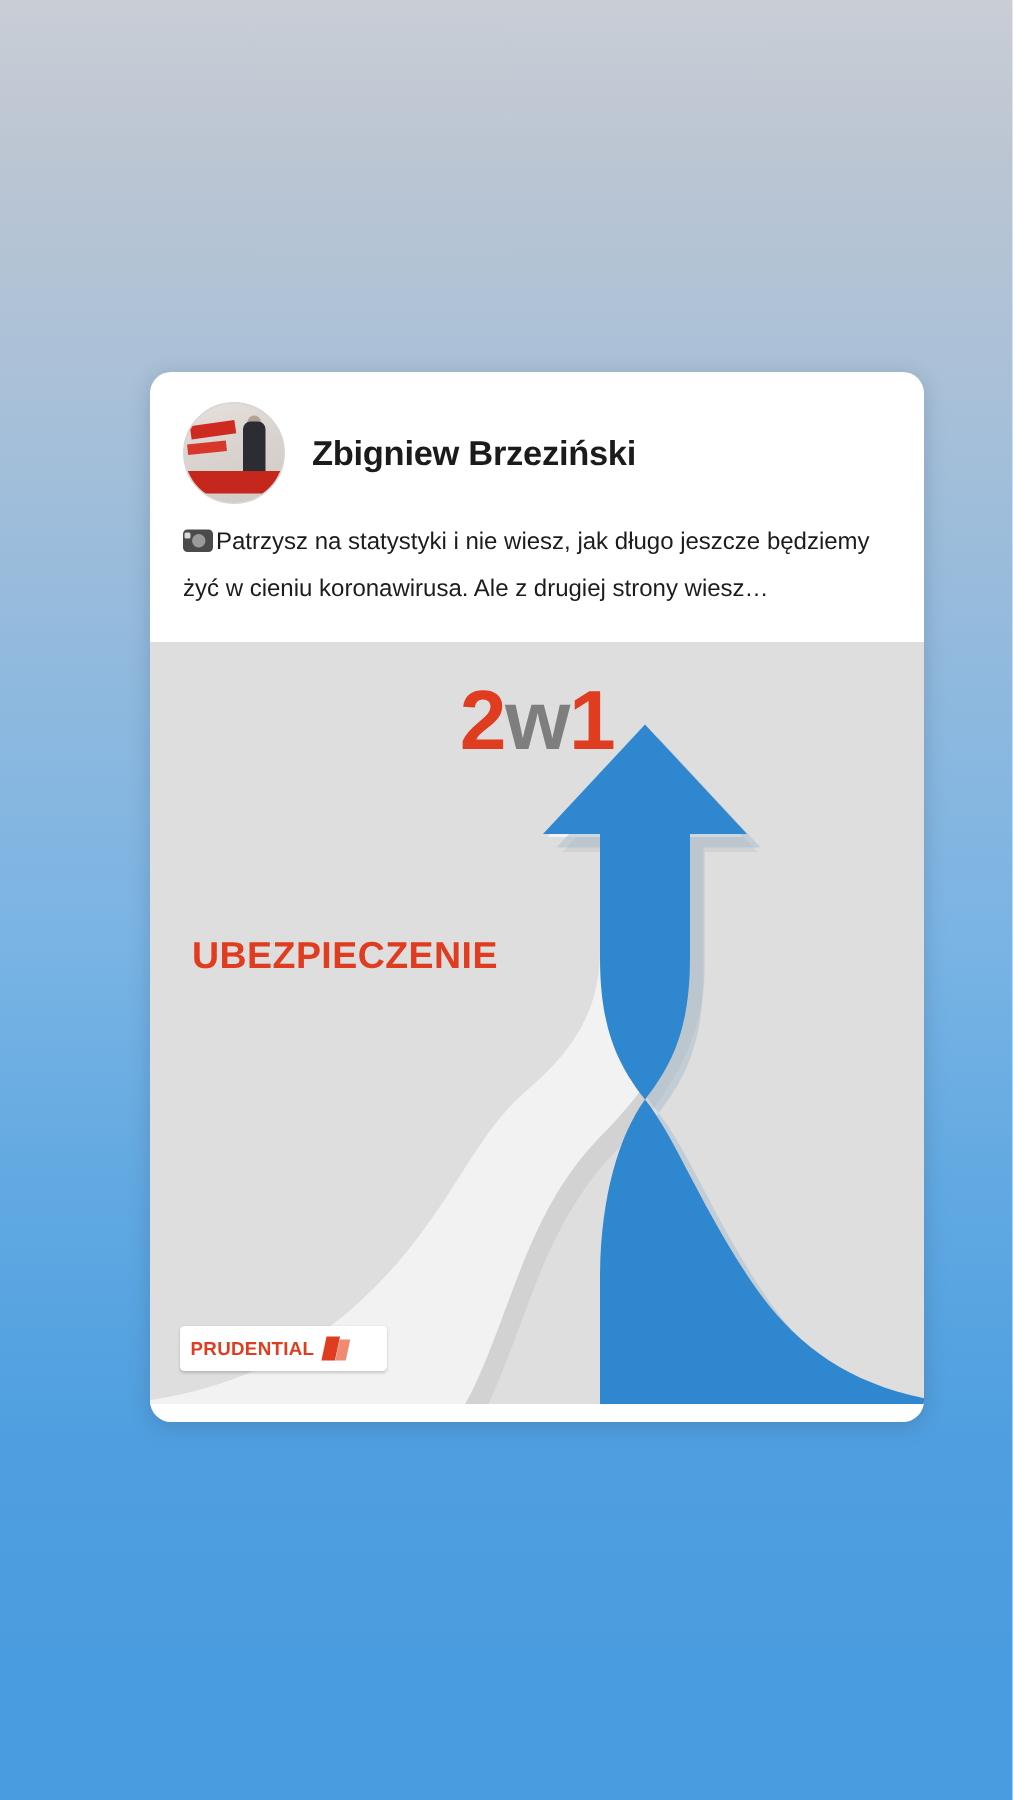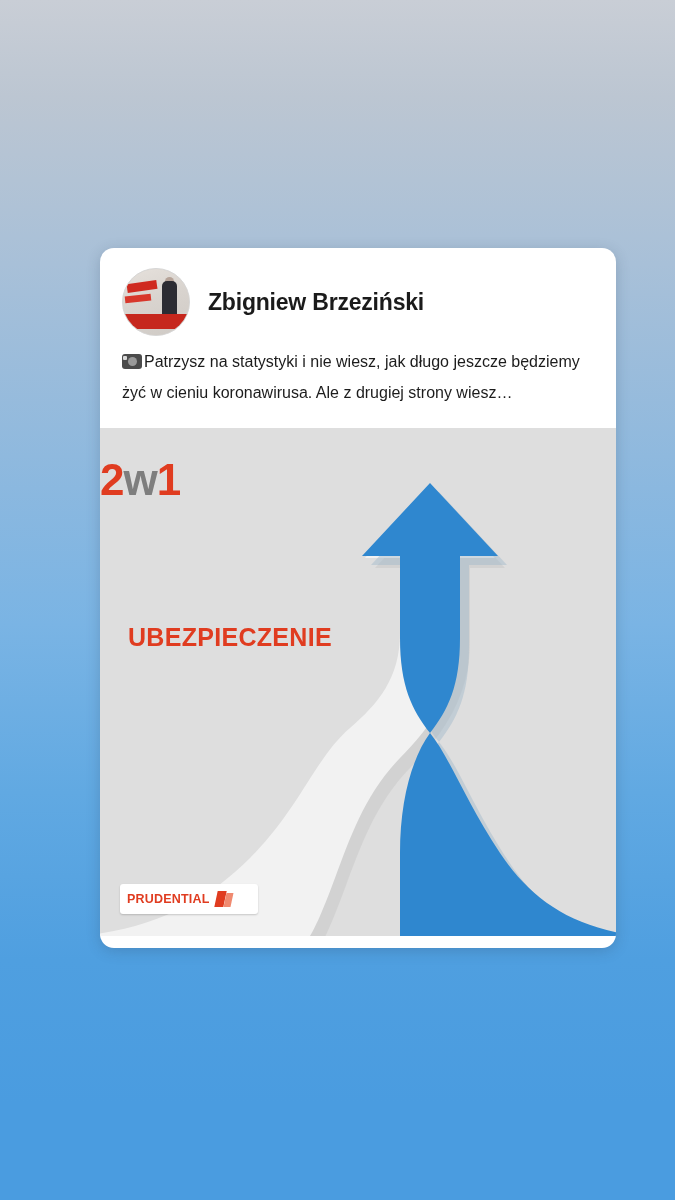--- a/index.html
+++ b/index.html
@@ -160,21 +160,22 @@
     width: 100%;
     height: 508px;
     background: #dedede;
     overflow: hidden;
   }
   .headline {
     position: absolute;
     top: 22px;
     left: 0;
     right: 0;
-    font-size: 44px;
+    text-align: center;
+    font-size: 56px;
     font-weight: bold;
     letter-spacing: -1px;
     line-height: 60px;
   }
   .headline .c-red { color: #e03c20; }
   .headline .c-grey { color: #7e7e7e; }
 
   .label-left, .label-right {
     position: absolute;
     font-size: 25px;

